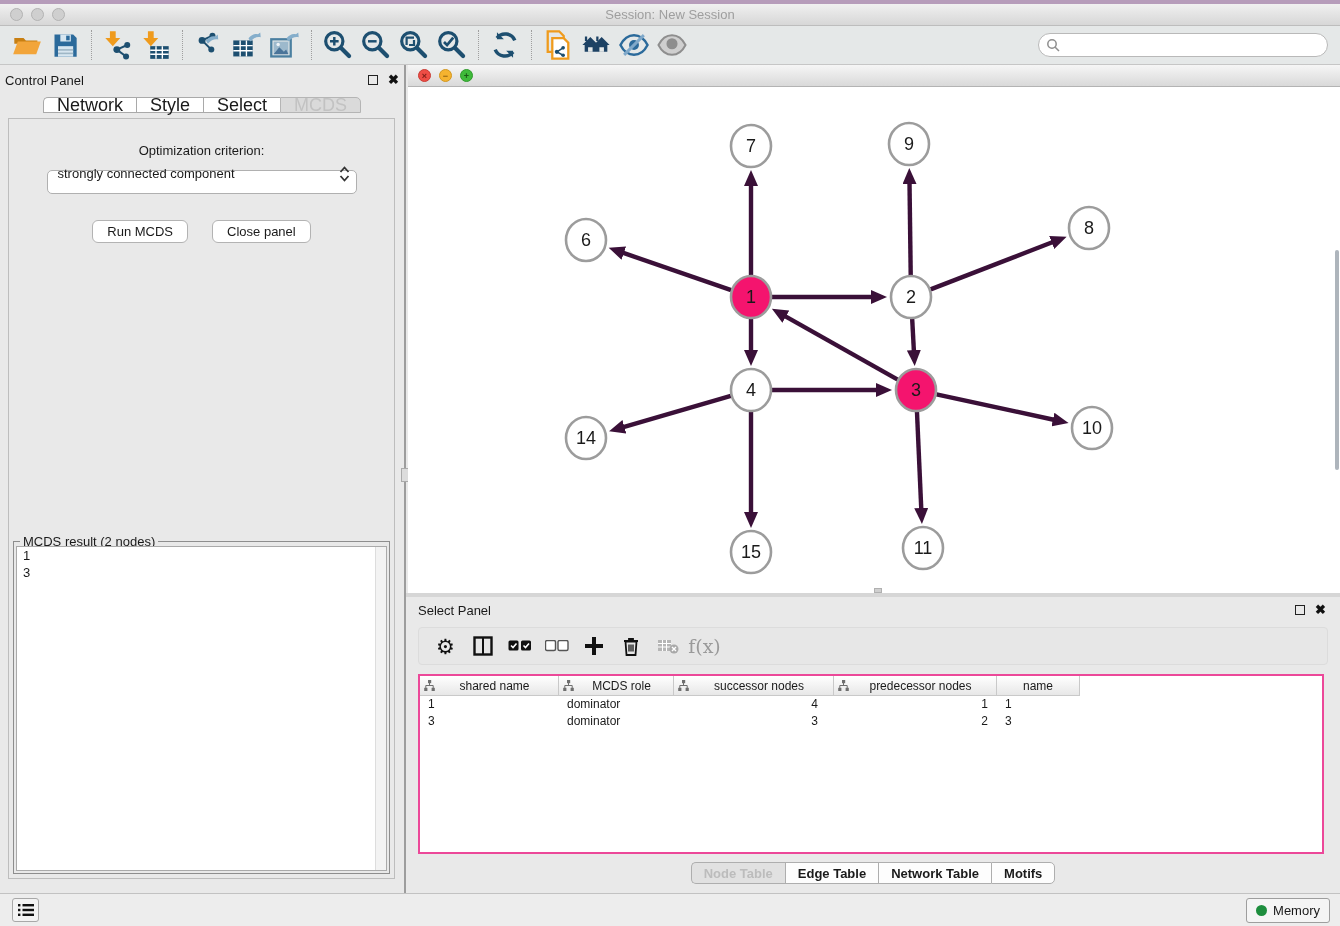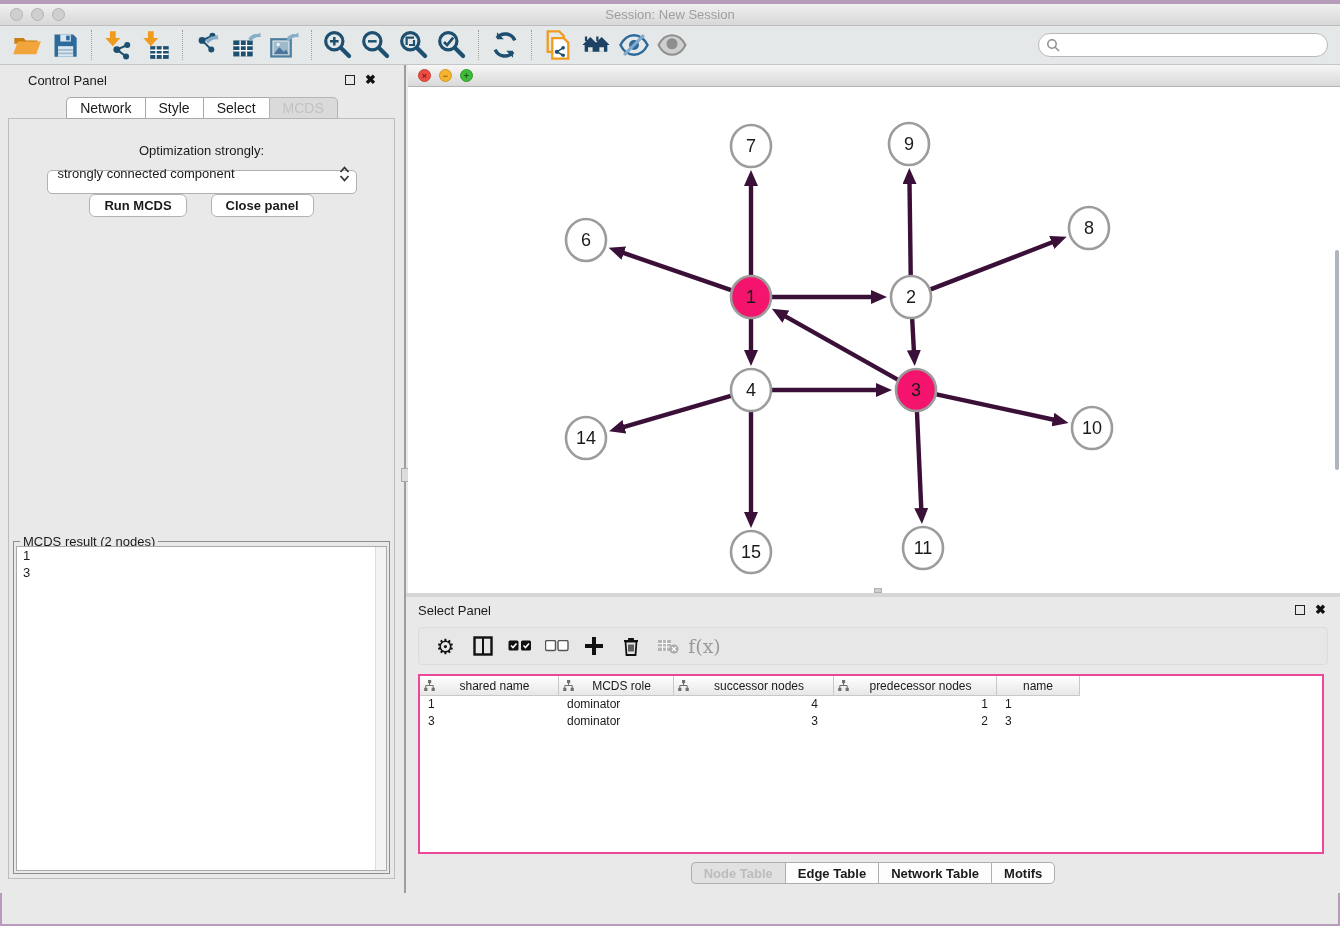--- a/index.html
+++ b/index.html
@@ -27,38 +27,38 @@
                        background:#fff; padding:0 10px 0 26px; font-size:13px; outline:none; }
   .search-glass { position:absolute; left:8px; top:5px; }
 
   
   .main { position:absolute; top:65px; left:0; right:0; bottom:33px; }
   .v-divider { position:absolute; left:404px; top:0; bottom:0; width:2px; background:#9d9d9d; }
   .v-grip { position:absolute; left:401px; top:403px; width:8px; height:14px; background:#dcdcdc; border:1px solid #aaa; }
 
   
   .control-panel { position:absolute; left:0; top:0; width:404px; bottom:0; background:#e9e9e9; }
-  .cp-header { height:30px; display:flex; align-items:center; padding:0 28px; }
+  .cp-header { height:30px; display:flex; align-items:center; padding:0 5px; }
   .cp-title { font-size:13px; }
   .panel-btns { margin-left:auto; display:flex; align-items:center; gap:10px; }
   .float-sq { width:10px; height:10px; border:1.6px solid #222; display:inline-block; }
   .close-x { font-size:13px; font-weight:bold; color:#111; line-height:10px; }
   .cp-tabs { position:absolute; top:32px; left:0; width:100%; display:flex; justify-content:center; z-index:2; }
-  .tab { height:22px; padding:0 13px; display:flex; align-items:center; background:#fff;
-         border:1px solid #a9a9a9; border-right-width:0; font-size:14px; }
+  .tab { height:16px; padding:0 13px; display:flex; align-items:center; background:#fff;
+         border:1px solid #a9a9a9; border-right-width:0; font-size:18px; }
   .tab:first-child { border-radius:5px 0 0 0; }
   .tab:last-child { border-right-width:1px; border-radius:0 5px 0 0; }
   .tab.active { background:#dadada; color:#c2c2c2; border-color:#b5b5b5; }
   .cp-body { position:absolute; top:53px; left:8px; right:9px; bottom:14px;
              border:1px solid #bdbdbd; background:#e9e9e9; }
   .opt-label { text-align:center; margin-top:24px; font-size:13px; }
   .dropdown { margin:12px auto 0; width:310px; height:24px; background:#fff; border:1px solid #b0b0b0;
               border-radius:5px; display:flex; align-items:center; padding:0 6px 17px 10px; font-size:13px; }
   .dd-stepper { margin-left:auto; display:flex; flex-direction:column; line-height:6px; }
-  .btn-row { display:flex; justify-content:center; gap:24px; margin-top:0;font-weight:bold; }
+  .btn-row { display:flex; justify-content:center; gap:24px; margin-top:26px; }
   .btn { height:23px; padding:0 14px; background:#fff; border:1px solid #b3b3b3; border-radius:6px;
          font-size:13px; display:flex; align-items:center; }
   .result-fs { position:absolute; left:4px; right:4px; top:422px; bottom:4px;
                border:1px solid #8e8e8e; background:#e9e9e9; }
   .result-legend { position:absolute; top:-8px; left:6px; background:#e9e9e9; padding:0 3px; font-size:13px; }
   .result-box { position:absolute; inset:4px 2px 2px 2px; background:#fff; border:1px solid #aaa; overflow:hidden; }
   .result-line { font-size:13px; line-height:17px; padding-left:6px; }
   .result-scroll { position:absolute; top:0; right:0; bottom:0; width:11px; background:#f3f3f3; border-left:1px solid #ddd; }
 
   
@@ -280,21 +280,21 @@
           <span class="close-x">✖</span>
         </span>
       </div>
       <div class="cp-tabs">
         <span class="tab">Network</span>
         <span class="tab">Style</span>
         <span class="tab">Select</span>
         <span class="tab active">MCDS</span>
       </div>
       <div class="cp-body">
-        <div class="opt-label">Optimization strongly:</div>
+        <div class="opt-label">Optimization criterion:</div>
         <div class="dropdown">
           <span>strongly connected component</span>
           <span class="dd-stepper">
             <svg width="11" height="16" viewBox="0 0 11 16">
                 <path d="M1.5 6 5.5 1.5 9.5 6" fill="none" stroke="#333" stroke-width="1.8"></path>
                 <path d="M1.5 10 5.5 14.5 9.5 10" fill="none" stroke="#333" stroke-width="1.8"></path>
               </svg>
           </span>
         </div>
         <div class="btn-row">
@@ -495,14 +495,30 @@
         <div class="tp-tabs">
           <span class="tp-tab active">Node Table</span>
           <span class="tp-tab">Edge Table</span>
           <span class="tp-tab">Network Table</span>
           <span class="tp-tab">Motifs</span>
         </div>
       </div>
     </div>
   </div>
 
+  <div class="statusbar">
+    <span class="sb-btn">
+      <svg width="16" height="14" viewBox="0 0 16 14">
+        <rect x="0" y="1" width="2.4" height="2.4" fill="#111"></rect>
+          <rect x="4.5" y="1" width="11.5" height="2.4" fill="#111"></rect>
+        <rect x="0" y="5.8" width="2.4" height="2.4" fill="#111"></rect>
+          <rect x="4.5" y="5.8" width="11.5" height="2.4" fill="#111"></rect>
+        <rect x="0" y="10.6" width="2.4" height="2.4" fill="#111"></rect>
+          <rect x="4.5" y="10.6" width="11.5" height="2.4" fill="#111"></rect>
+      </svg>
+    </span>
+    <span class="mem-btn">
+      <span class="mem-dot" style="background: rgb(30, 142, 62);"></span>
+      <span>Memory</span>
+    </span>
+  </div>
 
 </div>
 
 </body></html>

